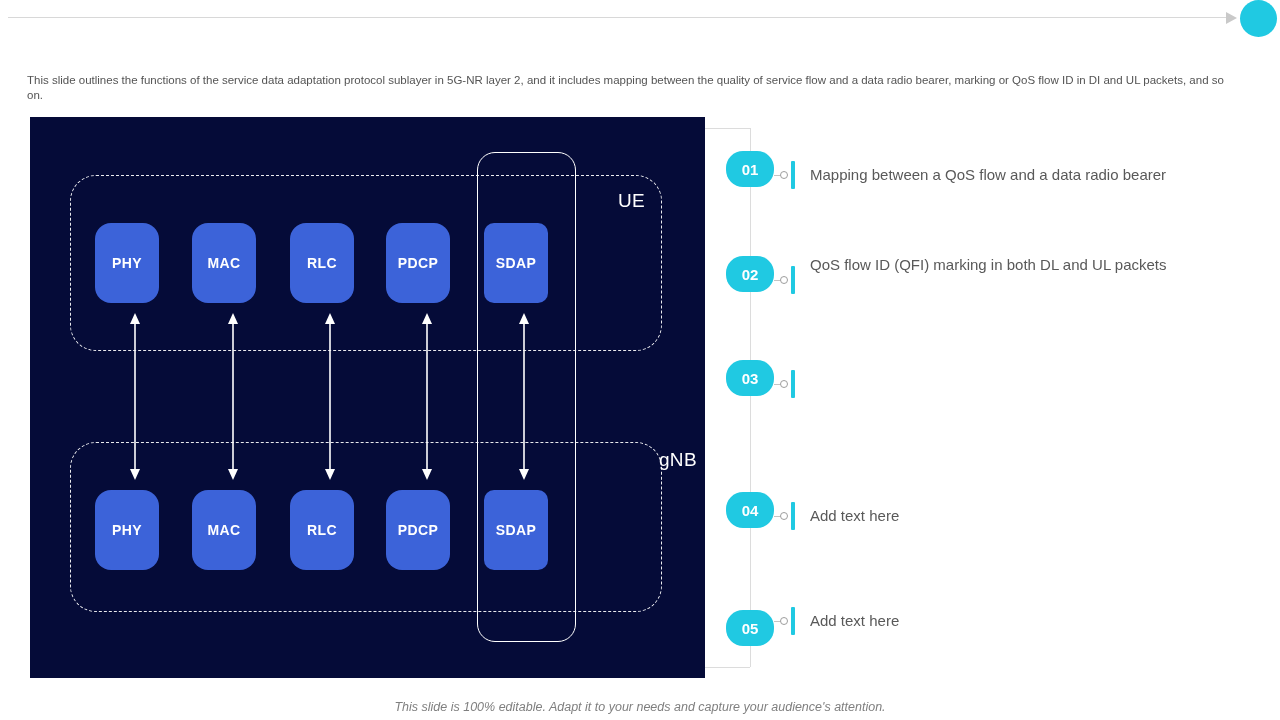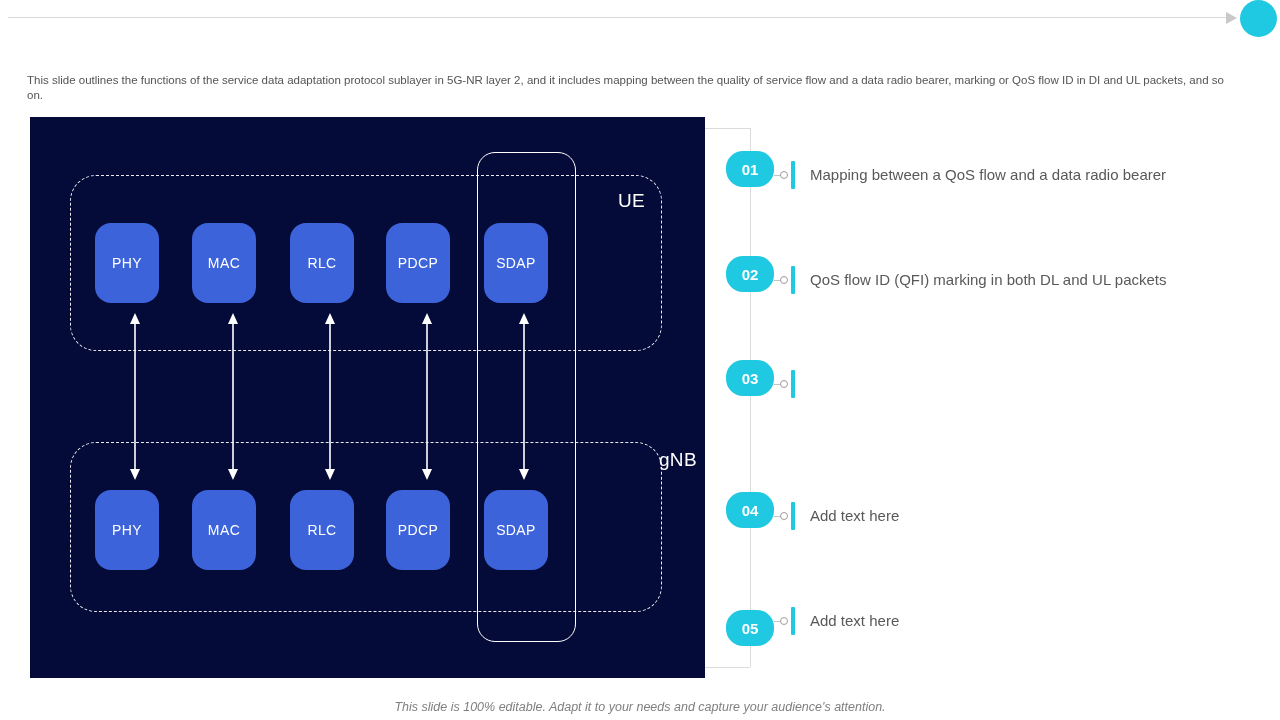--- a/index.html
+++ b/index.html
@@ -24,24 +24,24 @@
   .panel { position:absolute; left:30px; top:117px; width:675px; height:561px; background:#050b38; }
   .dashed-rect { position:absolute; border:1.5px dashed rgba(255,255,255,0.92); border-radius:26px; }
   .ue-rect  { left:40px; top:58px;  width:592px; height:176px; }
   .gnb-rect { left:40px; top:325px; width:592px; height:170px; }
   .region-label { position:absolute; color:#ffffff; font-size:19px; letter-spacing:0.3px; }
   .ue-label  { left:588px; top:73px; }
   .gnb-label { left:585px; top:332px;margin-left:44px; }
   .highlight-rect { position:absolute; left:447px; top:35px; width:99px; height:490px;
     border:1.5px solid #ffffff; border-radius:18px; }
   .layer-box { position:absolute; width:64px; height:80px; background:#3c63d9; border-radius:16px;
-    color:#ffffff; font-weight:normal; font-size:14px; letter-spacing:0.4px;
+    color:#ffffff; font-weight:bold; font-size:14px; letter-spacing:0.4px;
     display:flex; align-items:center; justify-content:center; }
   .r1 { top:106px; } .r2 { top:373px; }
-  .c1 { left:65px; } .c2 { left:162px; } .c3 { left:260px; } .c4 { left:356px; } .c5 { left:454px; }
+  .c1 { left:65px; } .c2 { left:162px; } .c3 { left:260px; } .c4 { left:356px; } .c5 { left:454px;border-radius:10px; }
   .arrows-svg { position:absolute; left:0; top:0; width:675px; height:561px; }
 
   
   .bracket { position:absolute; background:#dcdcdc; }
   .bracket-top { left:705px; top:128px; width:45px; height:1px; }
   .bracket-v   { left:750px; top:128px; width:1px; height:539px; }
   .bracket-bot { left:705px; top:667px; width:45px; height:1px; }
 
   .num-badge { position:absolute; left:726px; width:48px; height:36px; background:#20c9e2;
     border-radius:17px; color:#ffffff; font-weight:bold; font-size:15px;
@@ -126,21 +126,21 @@
   <div class="num-badge" style="top:151px">01</div>
   <div class="conn-line" style="top:175px"></div>
   <div class="conn-dot" style="top:171px"></div>
   <div class="conn-bar" style="top:161px"></div>
   <div class="item-text" style="top:165px">Mapping between a QoS flow and a data radio bearer</div>
 
   <div class="num-badge" style="top:256px">02</div>
   <div class="conn-line" style="top:280px"></div>
   <div class="conn-dot" style="top:276px"></div>
   <div class="conn-bar" style="top:266px"></div>
-  <div class="item-text" style="top:270px">QoS flow ID (QFI) marking in both DL and UL packets</div>
+  <div class="item-text" style="top:255px">QoS flow ID (QFI) marking in both DL and UL packets</div>
 
   <div class="num-badge" style="top:360px">03</div>
   <div class="conn-line" style="top:384px"></div>
   <div class="conn-dot" style="top:380px"></div>
   <div class="conn-bar" style="top:370px"></div>
 
   <div class="num-badge" style="top:492px">04</div>
   <div class="conn-line" style="top:516px"></div>
   <div class="conn-dot" style="top:512px"></div>
   <div class="conn-bar" style="top:502px"></div>

